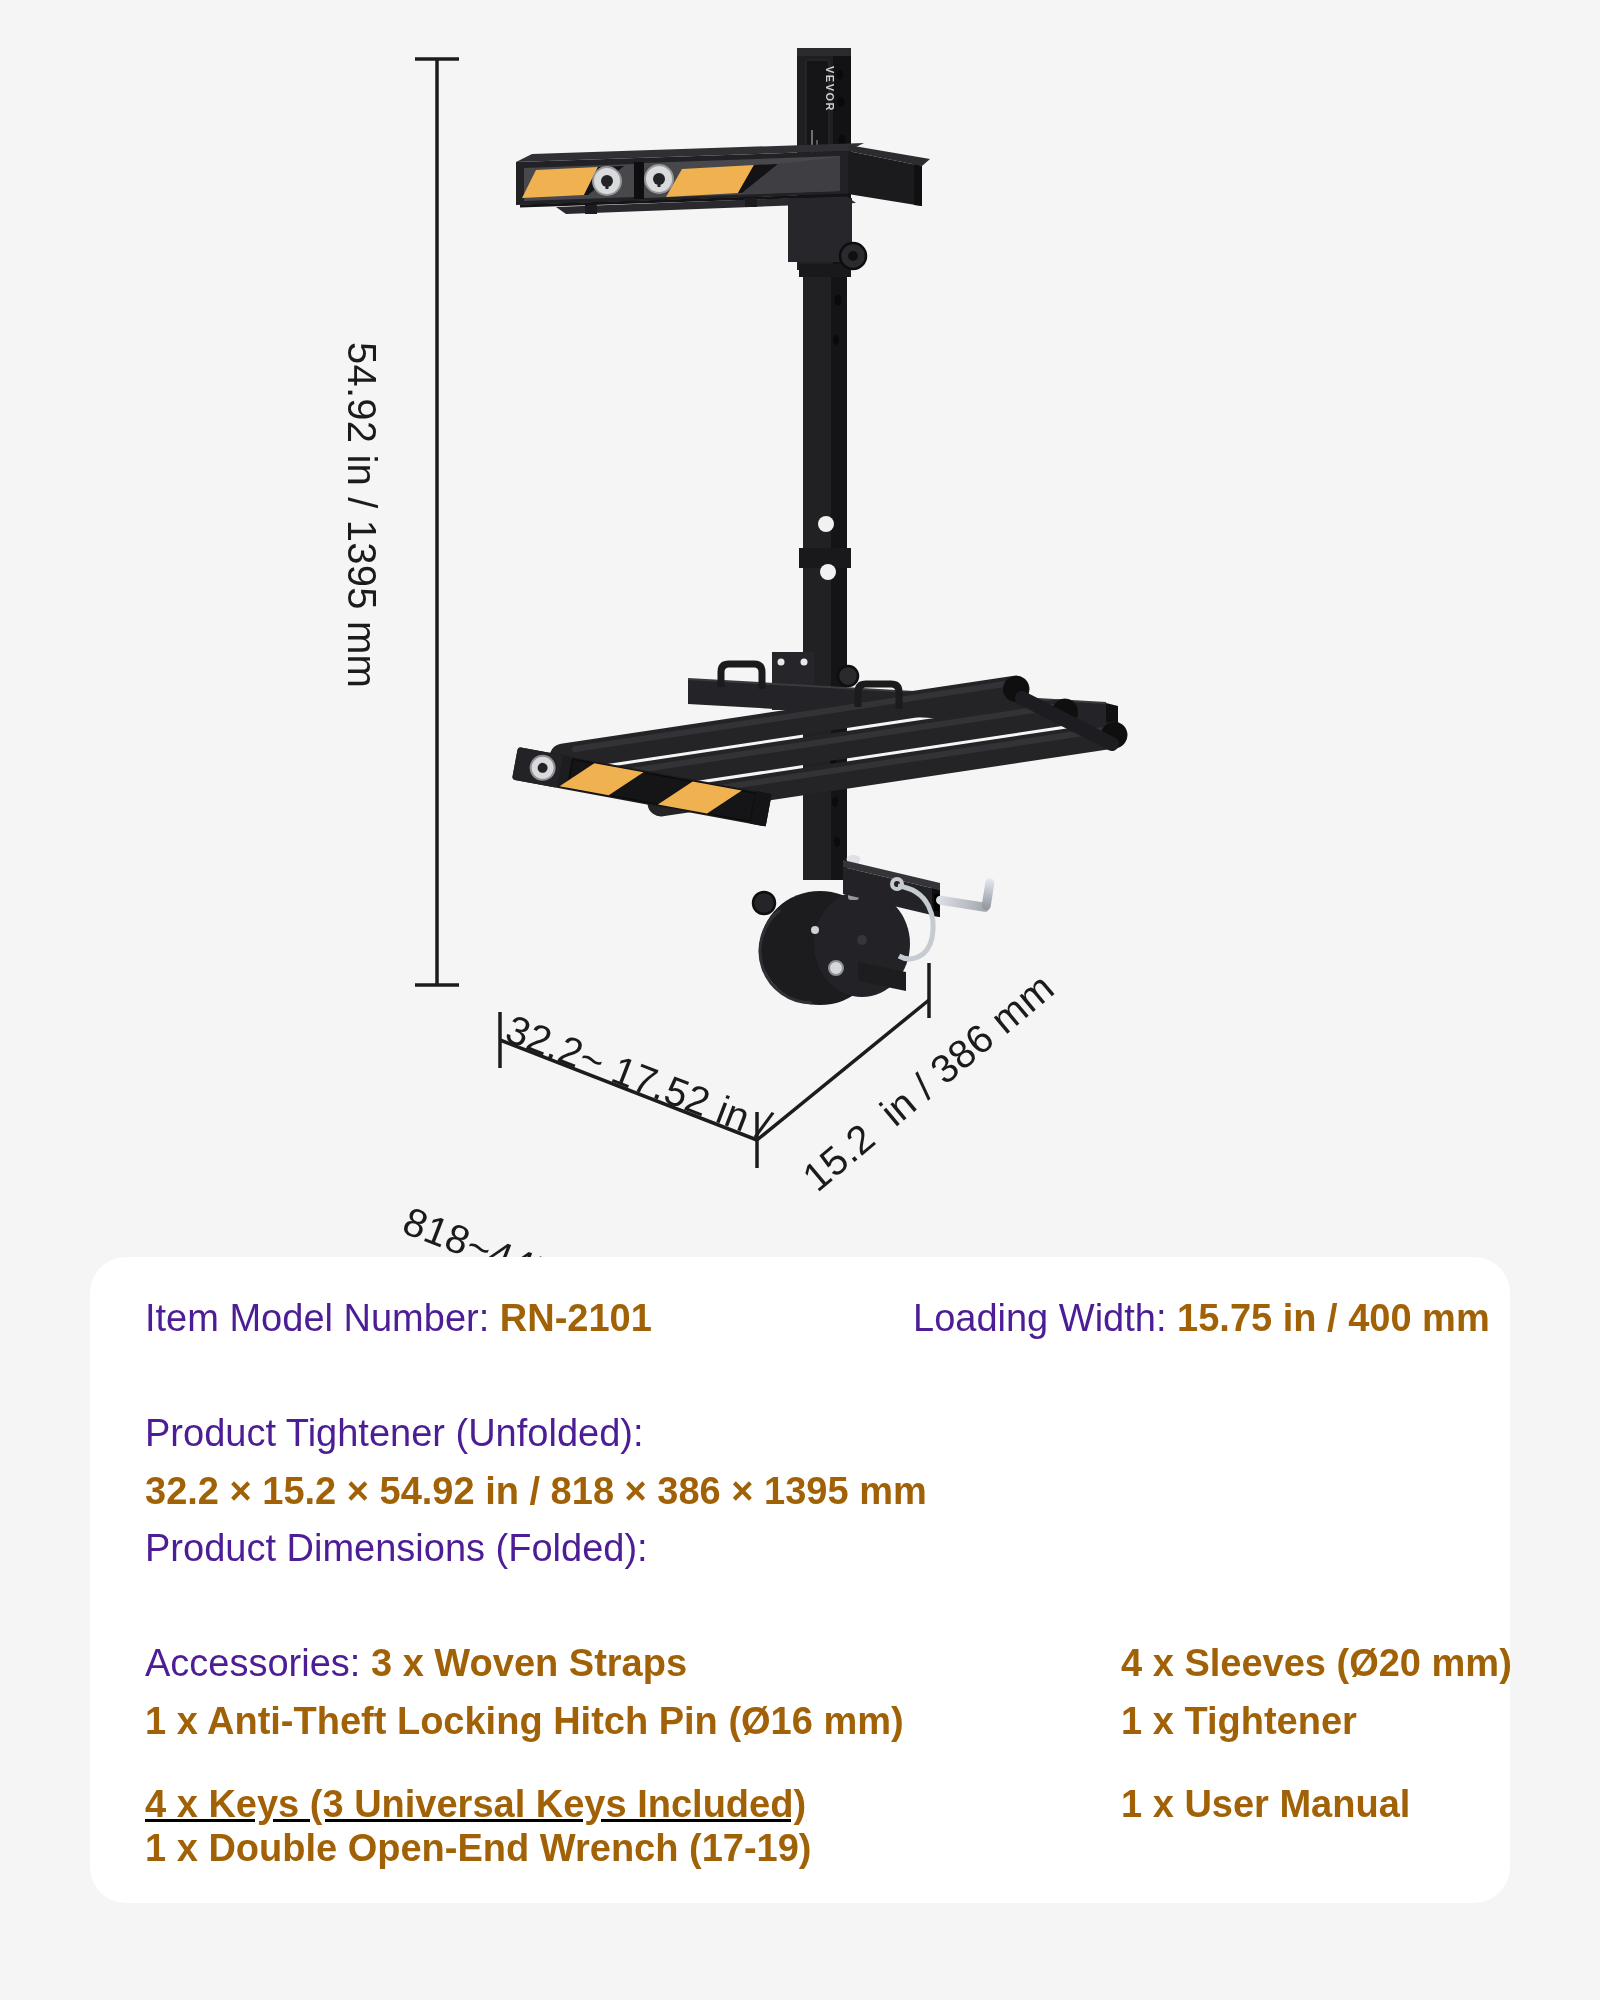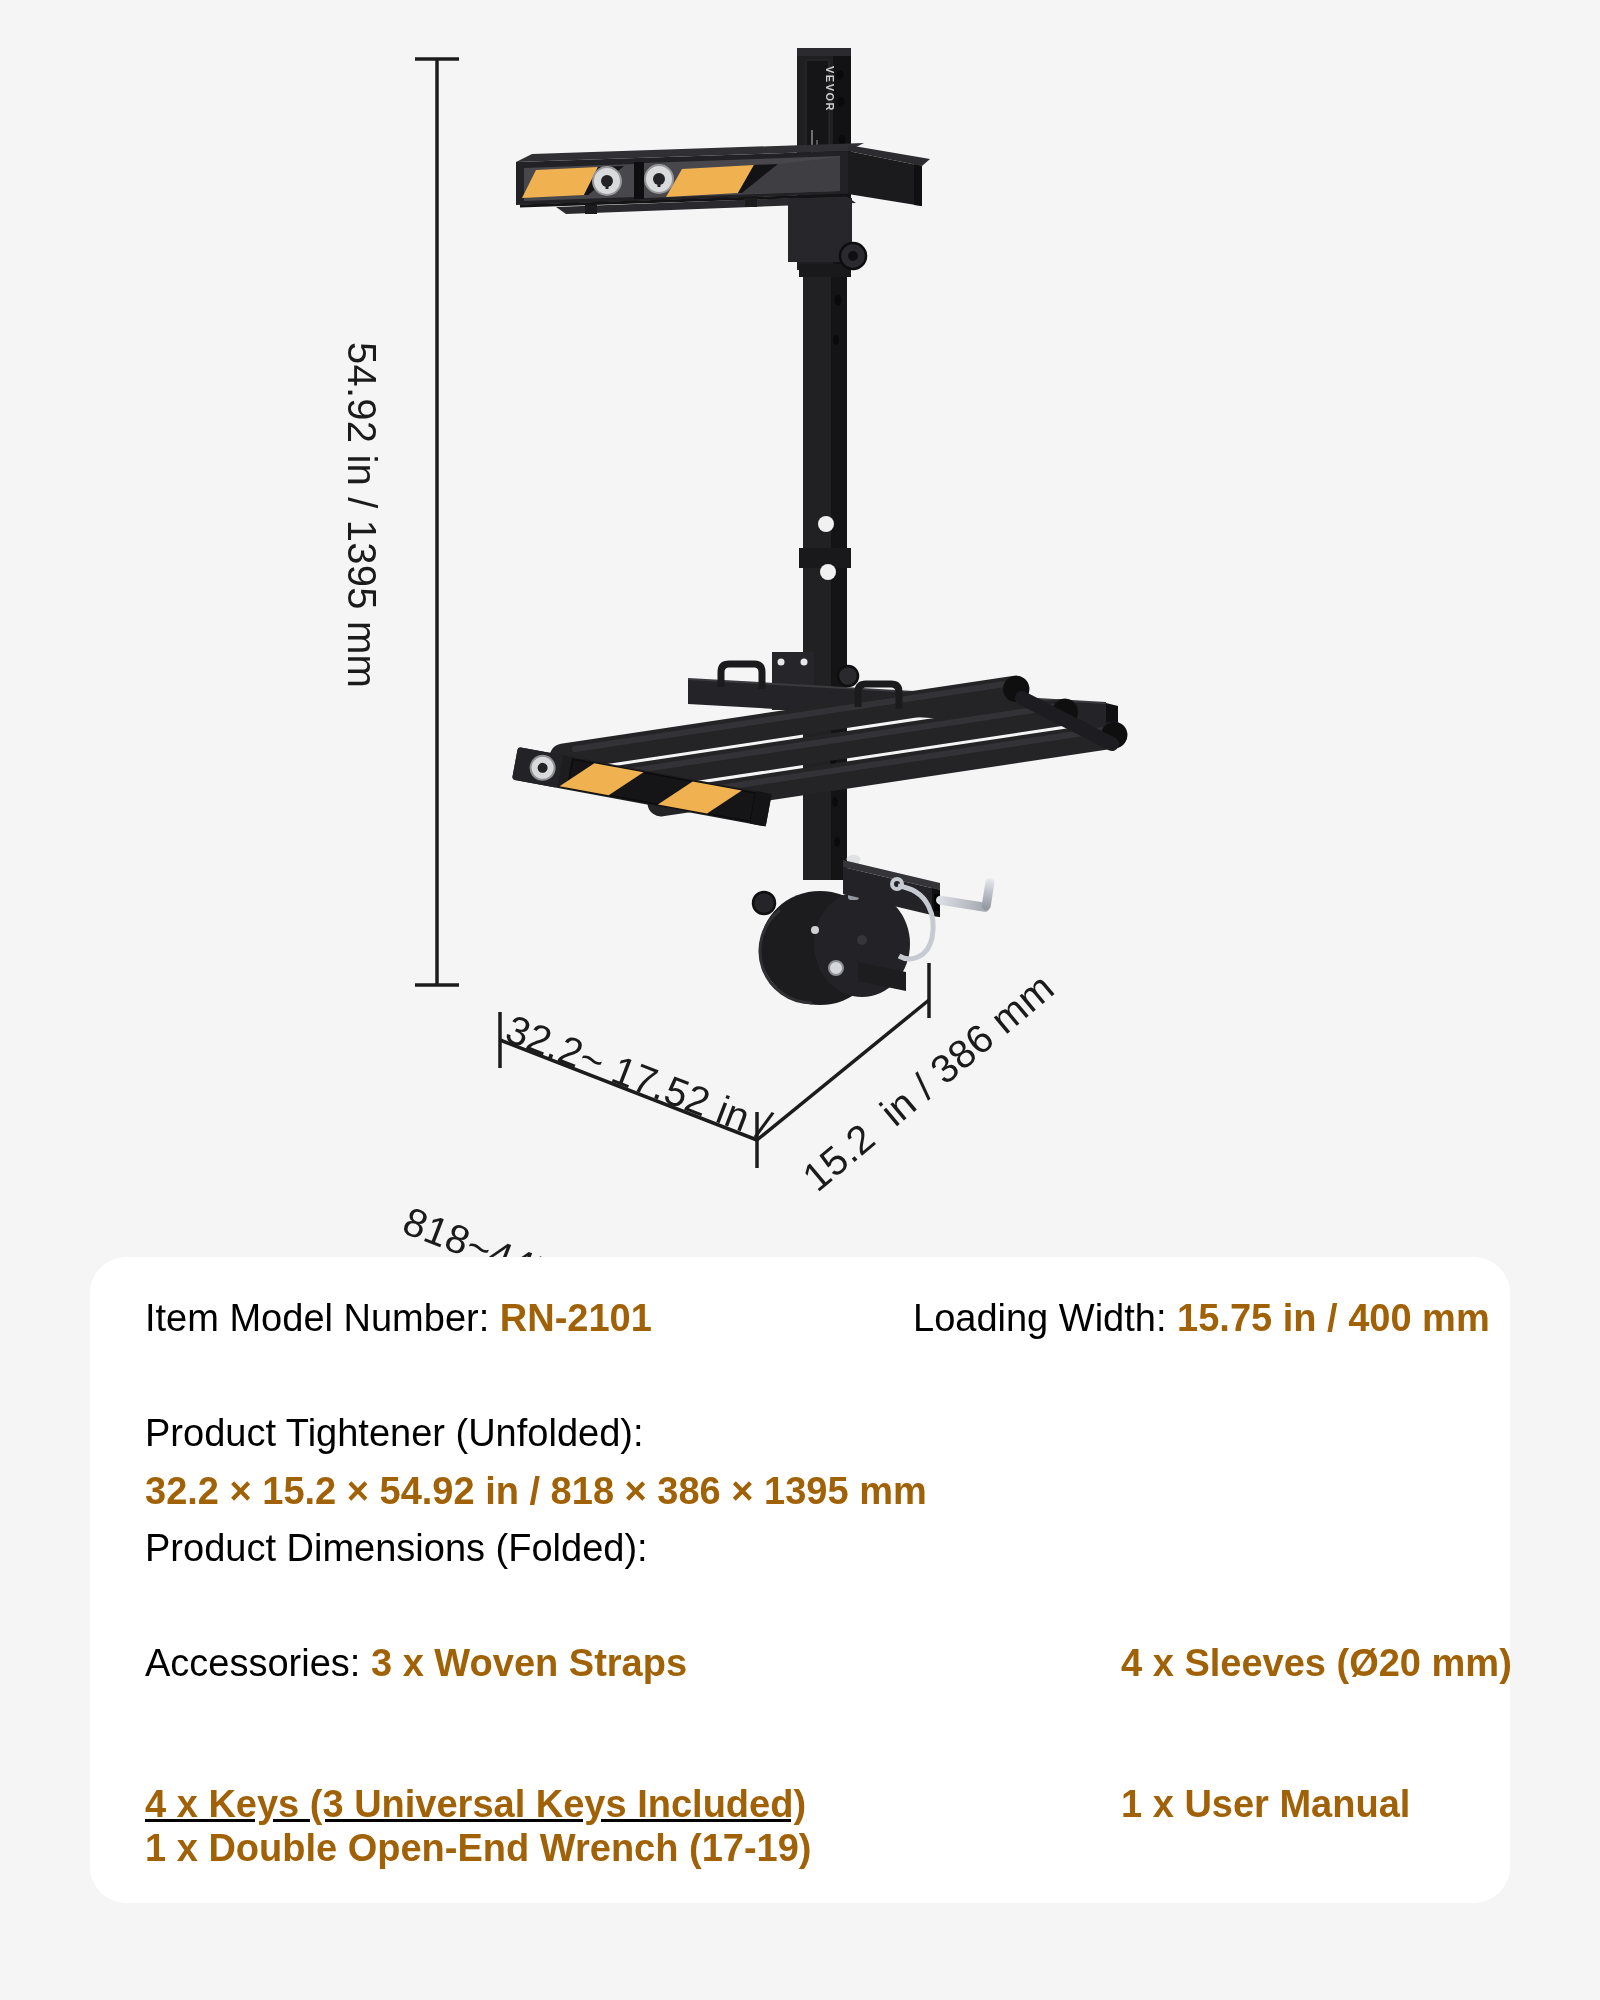--- a/index.html
+++ b/index.html
@@ -30,21 +30,21 @@
   #dim-depth-label{
     left:928px;top:1082px;
     transform:translate(-50%,-50%) rotate(-40deg);
   }
   
   #spec-panel{
     position:absolute;left:90px;top:1257px;width:1420px;height:646px;
     background:#ffffff;border-radius:36px;
   }
   .spec-row{position:absolute;left:55px;height:48px;font-size:38px;line-height:46px;white-space:nowrap;}
-  .spec-label{color:#000000;font-weight:400;}
+  .spec-label{color:#4c1d95;font-weight:400;}
   .spec-value{color:#a16207;font-weight:700;}
   .col2{position:absolute;left:768px;top:0;}
   .col2b{position:absolute;left:976px;top:0;}
   .r1{top:38px;}  .r2{top:96px;}  .r3{top:153px;} .r4{top:211px;}
   .r5{top:268px;} .r6{top:326px;} .r7{top:383px;} .r8{top:441px;}
   .r9{top:524px;text-decoration:underline;} .r10{top:568px;}
   .spec-row{width:1320px;}
 </style>
 </head>
 <body>
@@ -262,20 +262,24 @@
     <div class="spec-row r5">
       <span class="spec-label">Product Dimensions (Folded):</span>
     </div>
 
 
     <div class="spec-row r7">
       <span class="spec-label">Accessories: </span><span class="spec-value">3 x Woven Straps</span>
       <span class="col2b spec-value">4 x Sleeves (Ø20 mm)</span>
     </div>
 
+    <div class="spec-row r8">
+      <span class="spec-value">1 x Anti-Theft Locking Hitch Pin (Ø16 mm)</span>
+      <span class="col2b spec-value">1 x Tightener</span>
+    </div>
 
     <div class="spec-row r9">
       <span class="spec-value">4 x Keys (3 Universal Keys Included)</span>
       <span class="col2b spec-value">1 x User Manual</span>
     </div>
 
     <div class="spec-row r10">
       <span class="spec-value">1 x Double Open-End Wrench (17-19)</span>
     </div>
 

